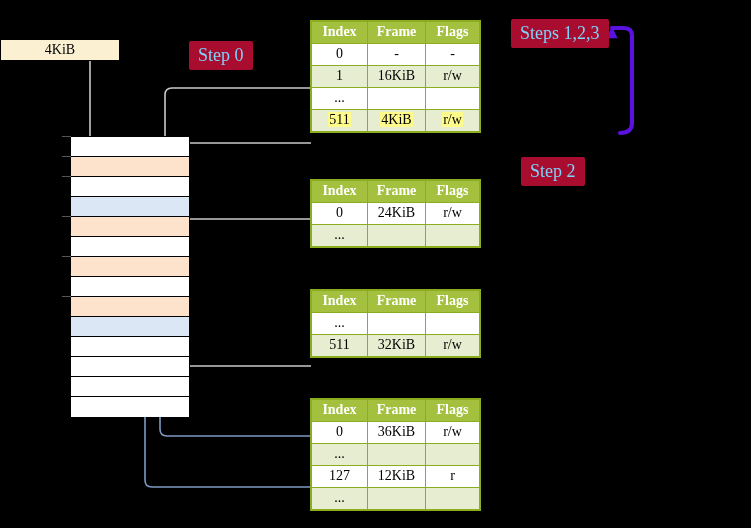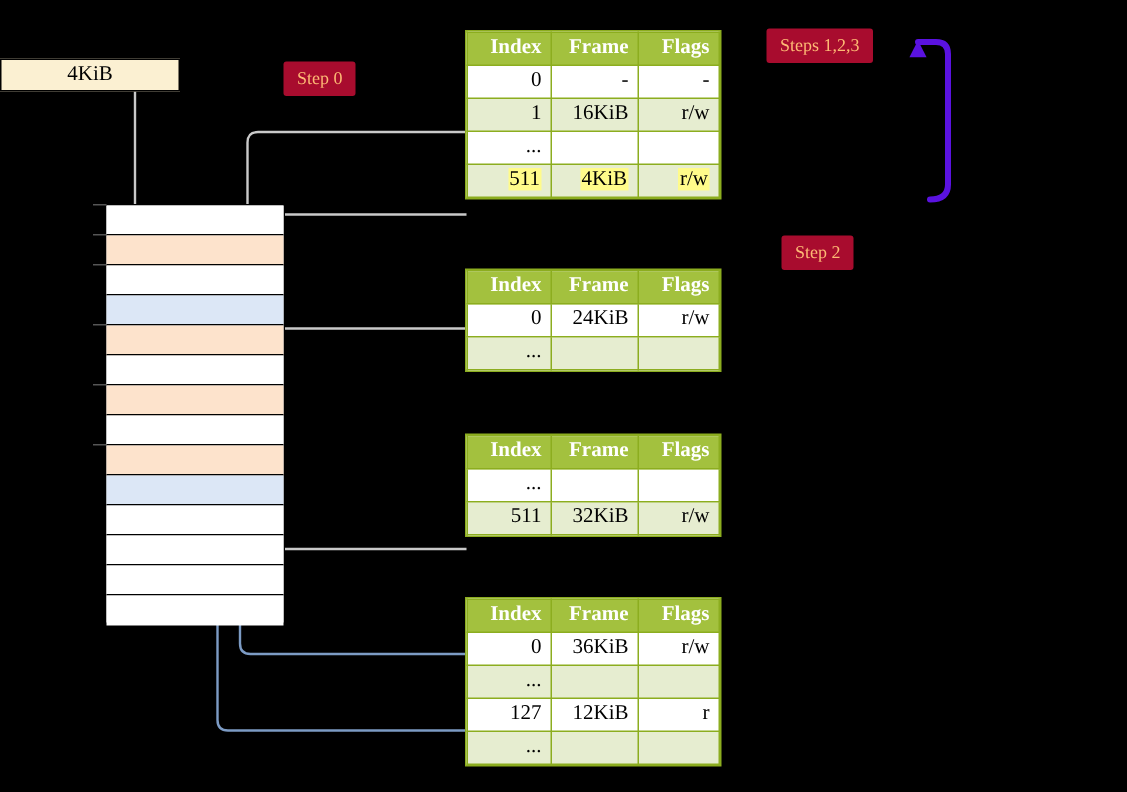--- a/index.html
+++ b/index.html
@@ -6,23 +6,23 @@
   body{
     width:751px;height:528px;position:relative;overflow:hidden;
     font-family:"Liberation Serif", "DejaVu Serif", serif;
     color:#000;
   }
   .stage{position:absolute;left:0;top:0;width:751px;height:528px;}
 
   
   .badge{
     position:absolute;
-    font-size:12px;line-height:1;
+    font-size:18px;line-height:1;
     padding:5px 9px 6px 9px;
-    color:#fdba74;
+    color:#7dd3fc;
     border-radius:2px;
     white-space:nowrap;
     font-family:"Liberation Serif","DejaVu Serif",serif;
   }
   .badge.red{background:#A80C2E;}
   .badge.blue{background:#6A12E8;}
 
   
   .kib-label{
     position:absolute;
@@ -47,21 +47,21 @@
   .ptable{
     position:absolute;
     border-collapse:collapse;
     background:#fff;
     font-size:14px;
     box-shadow:0 0 0 1px #8CAD1F;
   }
   .ptable td,.ptable th{
     border:1px solid #8CAD1F;
     padding:2px 6px 3px 6px;
-    text-align:right;
+    text-align:center;
     font-weight:normal;
     height:16px;
     box-sizing:border-box;
     vertical-align:middle;
     white-space:nowrap;
   }
   .ptable th{
     background:#A3C13E;
     color:#ffffff;
     font-weight:bold;

